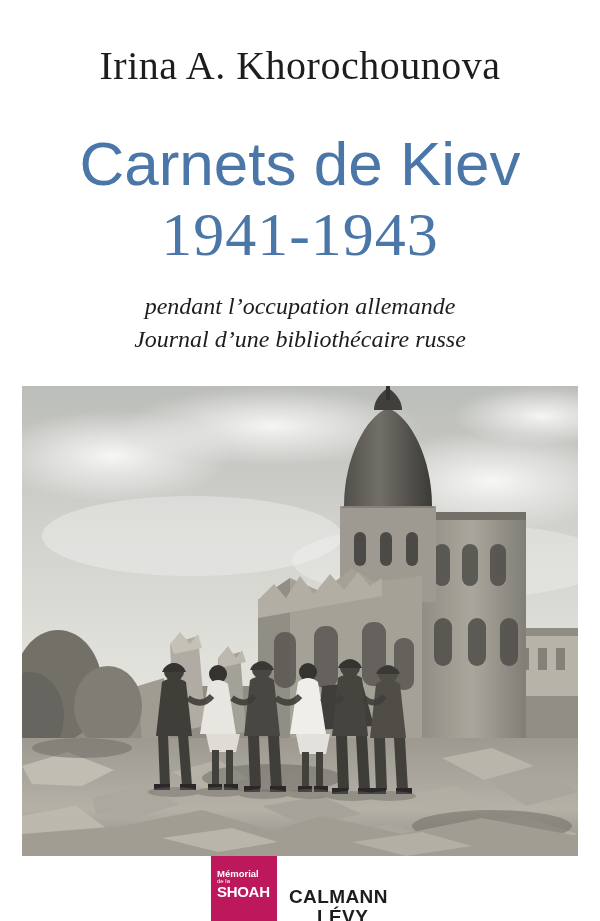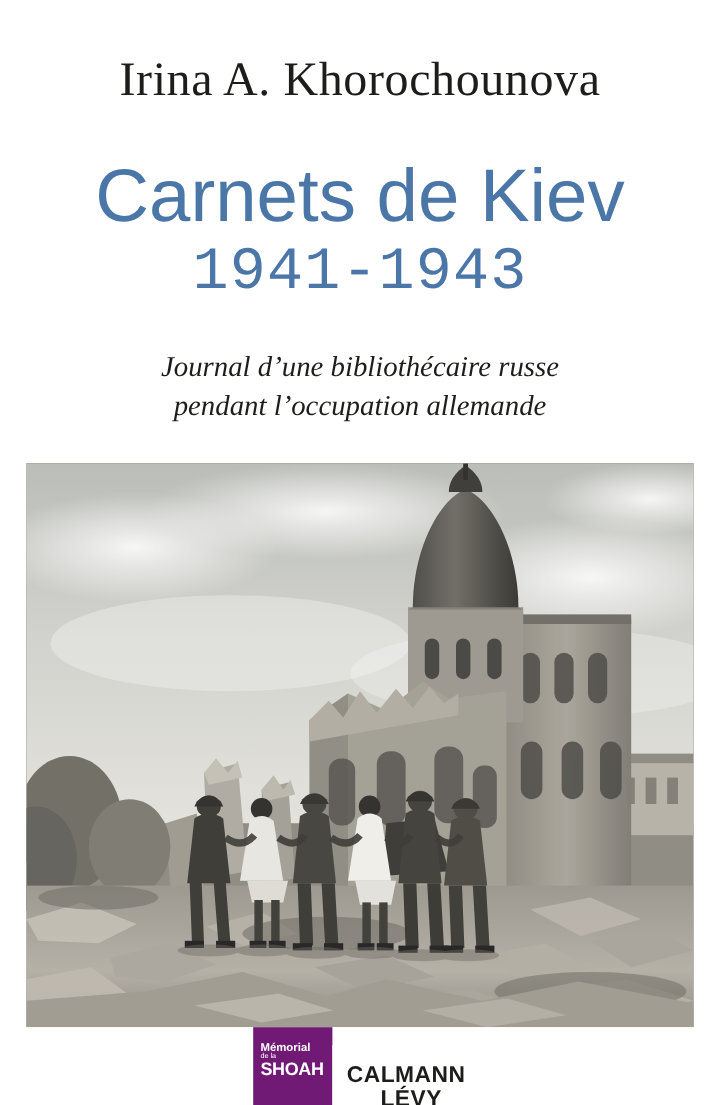--- a/index.html
+++ b/index.html
@@ -39,22 +39,22 @@
     color: #4f7aa8;
   }
   .title-line1 {
     font-family: Liberation Sans, sans-serif;
     font-size: 62px;
     line-height: 1.02;
     letter-spacing: 0px;
     color: #4a76a8;
   }
   .title-line2 {
-    font-family: Liberation Mono, monospace;
-    font-size: 50px;
+    font-family: Liberation Serif, serif;
+    font-size: 62px;
     line-height: 1.08;
     letter-spacing: 1px;
     color: #4a76a8;
     margin-top: 6px;
   }
   
   .subtitle {
     position: absolute;
     top: 290px;
     left: 0;
@@ -91,21 +91,21 @@
     left: 50%;
     top: 0;
     transform: translateX(-50%);
     display: flex;
     align-items: stretch;
     height: 65px;
   }
   .memorial {
     width: 66px;
     height: 65px;
-    background: #701a75;
+    background: #be185d;
     color: #ffffff;
     position: relative;
     font-family: "Liberation Sans", sans-serif;
   }
   .memorial .m1 {
     position: absolute;
     left: 6px; top: 12px;
     font-size: 9.5px;
     font-weight: bold;
     letter-spacing: 0px;
@@ -154,22 +154,22 @@
 <div class="cover">
 
   <div class="author">Irina A. Khorochounova</div>
 
   <div class="title-block">
     <div class="title-line1">Carnets de Kiev</div>
     <div class="title-line2">1941-1943</div>
   </div>
 
   <div class="subtitle">
+    <div>pendant l’occupation allemande</div>
     <div>Journal d’une bibliothécaire russe</div>
-    <div>pendant l’occupation allemande</div>
   </div>
 
   <div class="photo">
     <svg width="556" height="470" viewBox="0 0 556 470">
       <defs>
         <linearGradient id="skyGrad" x1="0" y1="0" x2="0" y2="1">
           <stop offset="0%" stop-color="#b9bbb6"></stop>
           <stop offset="45%" stop-color="#cfd0cb"></stop>
           <stop offset="100%" stop-color="#e3e2dc"></stop>
         </linearGradient>

